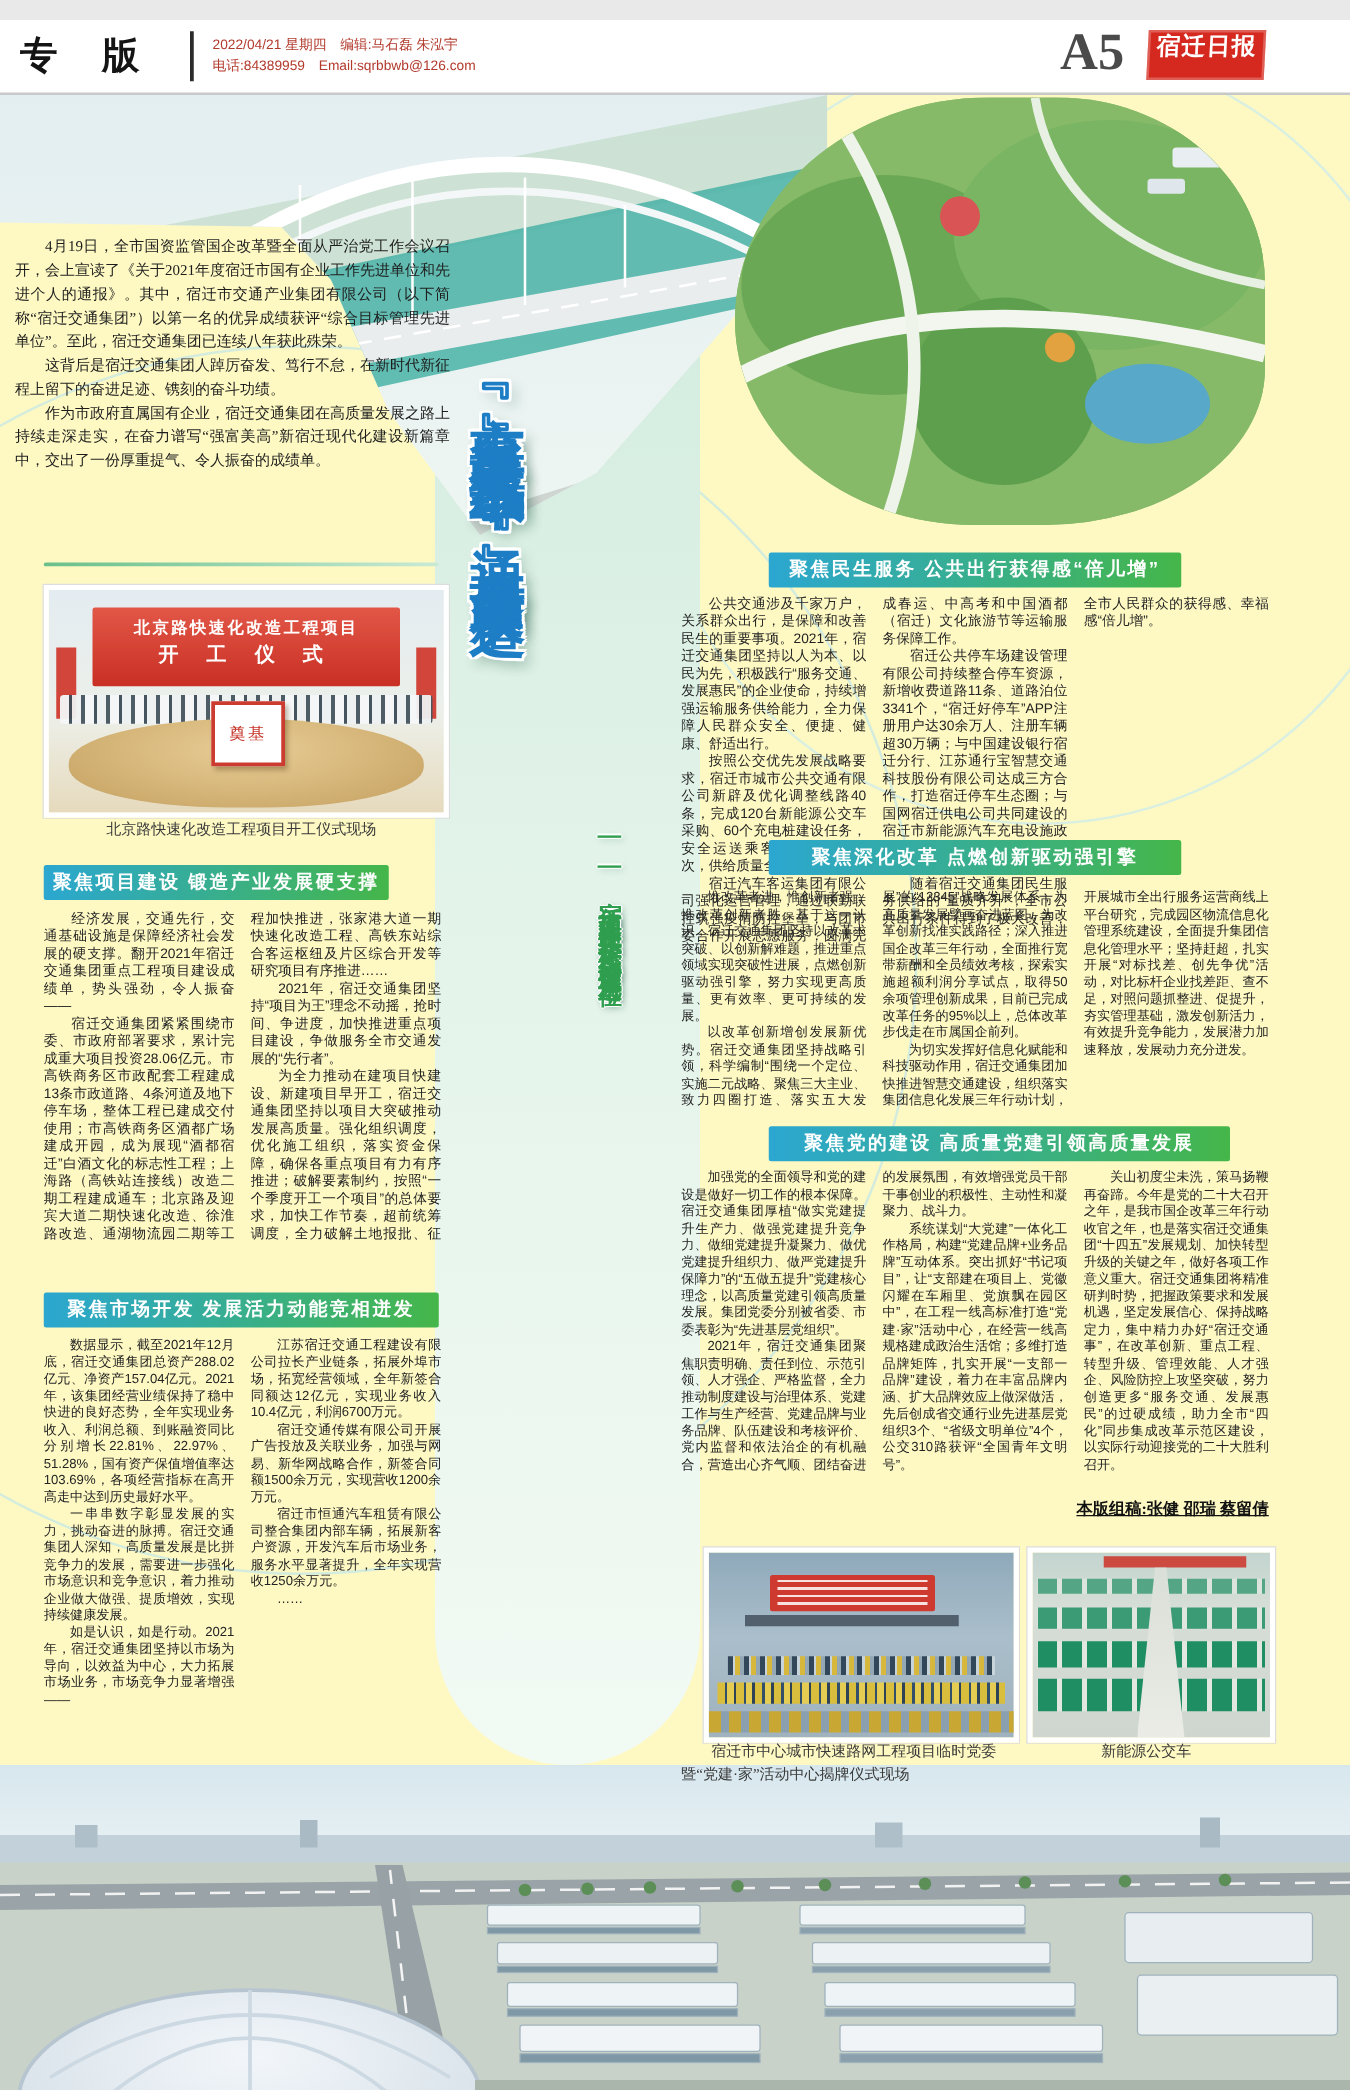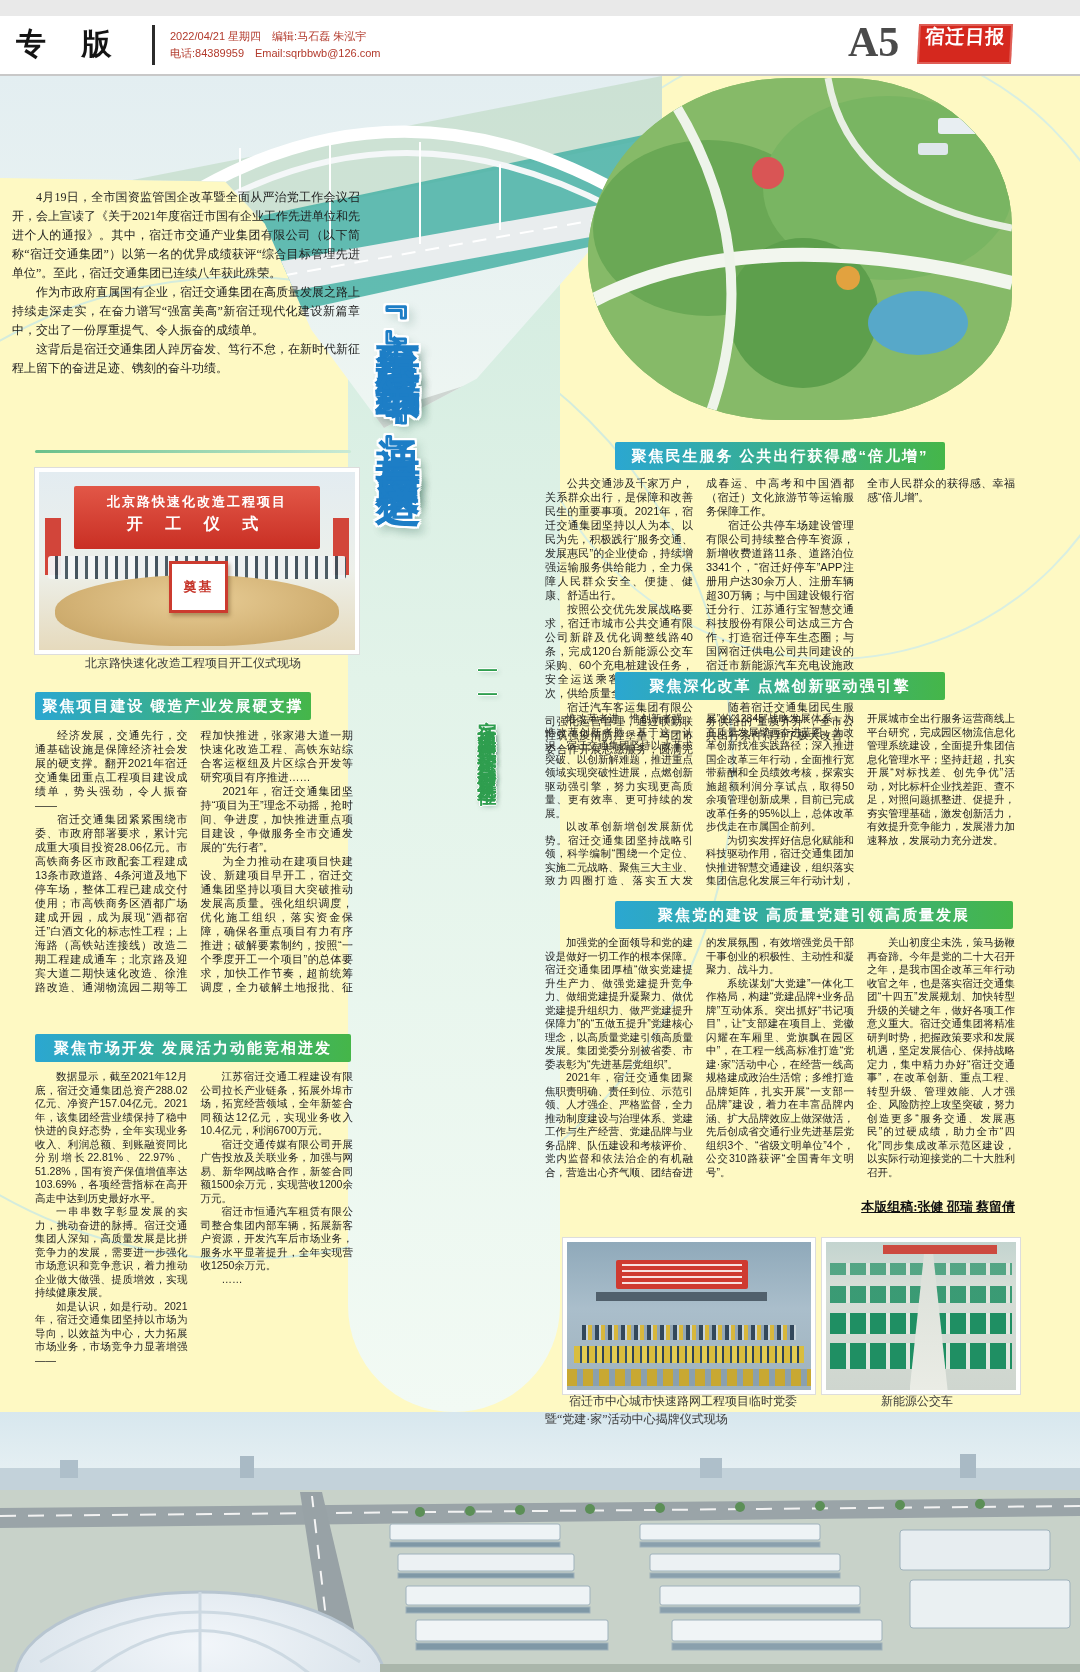--- a/index.html
+++ b/index.html
@@ -37,21 +37,21 @@
   .gb-banner{position:absolute;left:11%;top:8%;width:78%;height:35%;background:linear-gradient(180deg,#e25747,#c92f24);
              color:#fff;text-align:center;border-radius:2px;}
   .gb-b1{font-size:13px;font-weight:700;letter-spacing:2px;margin-top:7px;}
   .gb-b2{font-size:16px;font-weight:900;letter-spacing:9px;margin-top:3px;}
   .gb-side{position:absolute;top:26%;width:5%;height:32%;background:#d2453a;}
   .gb-crowd{position:absolute;left:3%;top:47%;width:94%;height:13%;opacity:.95;border-radius:3px;
             background:repeating-linear-gradient(90deg,#f5f7f8 0 7px,#3c4c58 7px 10px,#eef1f2 10px 17px,#45555f 17px 20px);}
   .gb-mound{position:absolute;left:5%;top:58%;width:90%;height:40%;border-radius:50% 50% 45% 45%;
             background:radial-gradient(ellipse at 50% 35%,#e8cd96,#d3b275 60%,#c2a061);}
   .gb-stone{position:absolute;left:41%;top:50%;width:17%;height:26%;background:#fff;border:3px solid #cc3b2f;
-            display:flex;align-items:center;justify-content:center;color:#c6352a;font-weight:700;font-size:13px;letter-spacing:2px;
+            display:flex;align-items:center;justify-content:center;color:#c6352a;font-weight:400;font-size:13px;letter-spacing:2px;
             box-shadow:2px 3px 4px rgba(90,60,20,.4);}
   .ceremony{left:563px;top:1222px;width:244px;height:148px;background:linear-gradient(180deg,#8fa9ba 0%,#aabecb 45%,#9fb2bd 100%);}
   .cer-banner{position:absolute;left:20%;top:12%;width:54%;height:20%;background:#cf3a30;border-radius:2px;}
   .cer-banner div{margin:4px 6px;height:70%;background:repeating-linear-gradient(180deg,rgba(255,255,255,.85) 0 2px,transparent 2px 6px);}
   .cer-stage{position:absolute;left:12%;top:34%;width:70%;height:6%;background:#51606c;}
   .cer-crowd1{position:absolute;left:6%;top:56%;width:88%;height:10%;
               background:repeating-linear-gradient(90deg,#32475a 0 4px,#c8d4da 4px 6px,#d7b73c 6px 10px,#93a7b5 10px 13px);}
   .cer-crowd2{position:absolute;left:3%;top:70%;width:94%;height:12%;
               background:repeating-linear-gradient(90deg,#d9bd3d 0 6px,#33506a 6px 8px,#e4cd52 8px 13px,#2e4356 13px 15px);}
   .cer-crowd3{position:absolute;left:0;top:86%;width:100%;height:11%;
@@ -132,22 +132,22 @@
       <rect x="350" y="40" width="40" height="16" rx="3" fill="#e8eef2"></rect>
       <rect x="330" y="65" width="30" height="12" rx="3" fill="#dfe7ec"></rect>
     </svg>
   </div>
 
   <div class="headline-main">『交』出厚重提气成绩单　『通』达高质量发展之道</div>
   <div class="headline-sub">——宿迁交通集团连续八年获评『综合目标管理先进单位』</div>
 
   <div class="intro">
     <p>4月19日，全市国资监管国企改革暨全面从严治党工作会议召开，会上宣读了《关于2021年度宿迁市国有企业工作先进单位和先进个人的通报》。其中，宿迁市交通产业集团有限公司（以下简称“宿迁交通集团”）以第一名的优异成绩获评“综合目标管理先进单位”。至此，宿迁交通集团已连续八年获此殊荣。</p>
+    <p>这背后是宿迁交通集团人踔厉奋发、笃行不怠，在新时代新征程上留下的奋进足迹、镌刻的奋斗功绩。</p>
     <p>作为市政府直属国有企业，宿迁交通集团在高质量发展之路上持续走深走实，在奋力谱写“强富美高”新宿迁现代化建设新篇章中，交出了一份厚重提气、令人振奋的成绩单。</p>
-    <p>这背后是宿迁交通集团人踔厉奋发、笃行不怠，在新时代新征程上留下的奋进足迹、镌刻的奋斗功绩。</p>
   </div>
 
   <div class="green-line"></div>
 
   <div class="photo-frame gb">
     <div class="gb-banner">
       <div class="gb-b1">北京路快速化改造工程项目</div>
       <div class="gb-b2">开 工 仪 式</div>
     </div>
     <div class="gb-side" style="left:2%;"></div>
@@ -188,21 +188,21 @@
     <p>随着宿迁交通集团民生服务供给的“量质齐升”，全市公共出行条件得到了极大改善，全市人民群众的获得感、幸福感“倍儿增”。</p>
   </div>
 
   <div class="sec-hd" style="left:615px;top:656px;width:330px;">聚焦深化改革 点燃创新驱动强引擎</div>
   <div class="cols cols-r f-small" style="top:696px;height:186px;">
     <p>惟改革者进，惟创新者强，惟改革创新者胜。基于这一认识，宿迁交通集团坚持以改革求突破、以创新解难题，推进重点领域实现突破性进展，点燃创新驱动强引擎，努力实现更高质量、更有效率、更可持续的发展。</p>
     <p>以改革创新增创发展新优势。宿迁交通集团坚持战略引领，科学编制“围绕一个定位、实施二元战略、聚焦三大主业、致力四圈打造、落实五大发展”的“12345”战略发展体系，为高质量发展擘画奋进蓝图，为改革创新找准实践路径；深入推进国企改革三年行动，全面推行宽带薪酬和全员绩效考核，探索实施超额利润分享试点，取得50余项管理创新成果，目前已完成改革任务的95%以上，总体改革步伐走在市属国企前列。</p>
     <p>为切实发挥好信息化赋能和科技驱动作用，宿迁交通集团加快推进智慧交通建设，组织落实集团信息化发展三年行动计划，开展城市全出行服务运营商线上平台研究，完成园区物流信息化管理系统建设，全面提升集团信息化管理水平；坚持赶超，扎实开展“对标找差、创先争优”活动，对比标杆企业找差距、查不足，对照问题抓整进、促提升，夯实管理基础，激发创新活力，有效提升竞争能力，发展潜力加速释放，发展动力充分迸发。</p>
   </div>
 
-  <div class="sec-hd" style="left:615px;top:885px;width:398px;">聚焦党的建设 高质量党建引领高质量发展</div>
+  <div class="sec-hd" style="left:615px;top:885px;width:369px;">聚焦党的建设 高质量党建引领高质量发展</div>
   <div class="cols cols-r f-small" style="top:920px;height:252px;">
     <p>加强党的全面领导和党的建设是做好一切工作的根本保障。宿迁交通集团厚植“做实党建提升生产力、做强党建提升竞争力、做细党建提升凝聚力、做优党建提升组织力、做严党建提升保障力”的“五做五提升”党建核心理念，以高质量党建引领高质量发展。集团党委分别被省委、市委表彰为“先进基层党组织”。</p>
     <p>2021年，宿迁交通集团聚焦职责明确、责任到位、示范引领、人才强企、严格监督，全力推动制度建设与治理体系、党建工作与生产经营、党建品牌与业务品牌、队伍建设和考核评价、党内监督和依法治企的有机融合，营造出心齐气顺、团结奋进的发展氛围，有效增强党员干部干事创业的积极性、主动性和凝聚力、战斗力。</p>
     <p>系统谋划“大党建”一体化工作格局，构建“党建品牌+业务品牌”互动体系。突出抓好“书记项目”，让“支部建在项目上、党徽闪耀在车厢里、党旗飘在园区中”，在工程一线高标准打造“党建·家”活动中心，在经营一线高规格建成政治生活馆；多维打造品牌矩阵，扎实开展“一支部一品牌”建设，着力在丰富品牌内涵、扩大品牌效应上做深做活，先后创成省交通行业先进基层党组织3个、“省级文明单位”4个，公交310路获评“全国青年文明号”。</p>
     <p>关山初度尘未洗，策马扬鞭再奋蹄。今年是党的二十大召开之年，是我市国企改革三年行动收官之年，也是落实宿迁交通集团“十四五”发展规划、加快转型升级的关键之年，做好各项工作意义重大。宿迁交通集团将精准研判时势，把握政策要求和发展机遇，坚定发展信心、保持战略定力，集中精力办好“宿迁交通事”，在改革创新、重点工程、转型升级、管理效能、人才强企、风险防控上攻坚突破，努力创造更多“服务交通、发展惠民”的过硬成绩，助力全市“四化”同步集成改革示范区建设，以实际行动迎接党的二十大胜利召开。</p>
   </div>
 
   <div class="byline">本版组稿:张健 邵瑞 蔡留倩</div>
 
   <div class="photo-frame ceremony">

